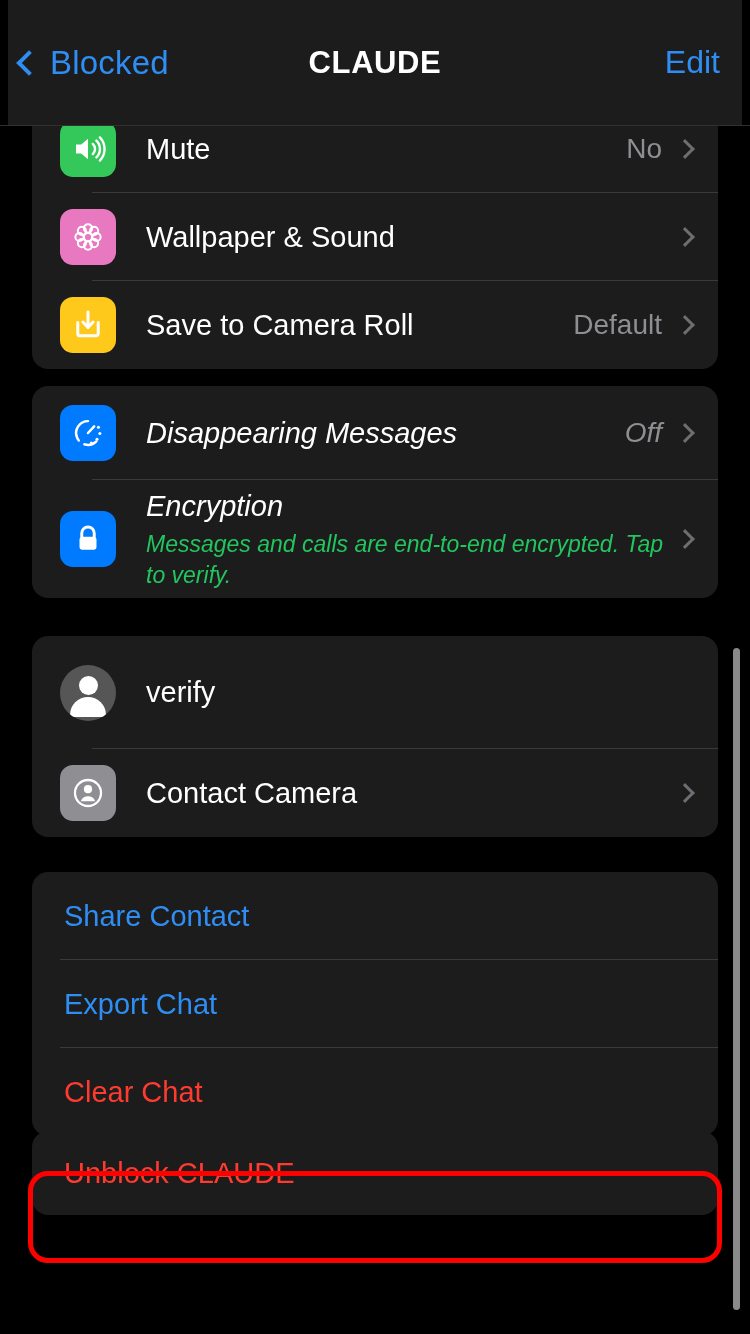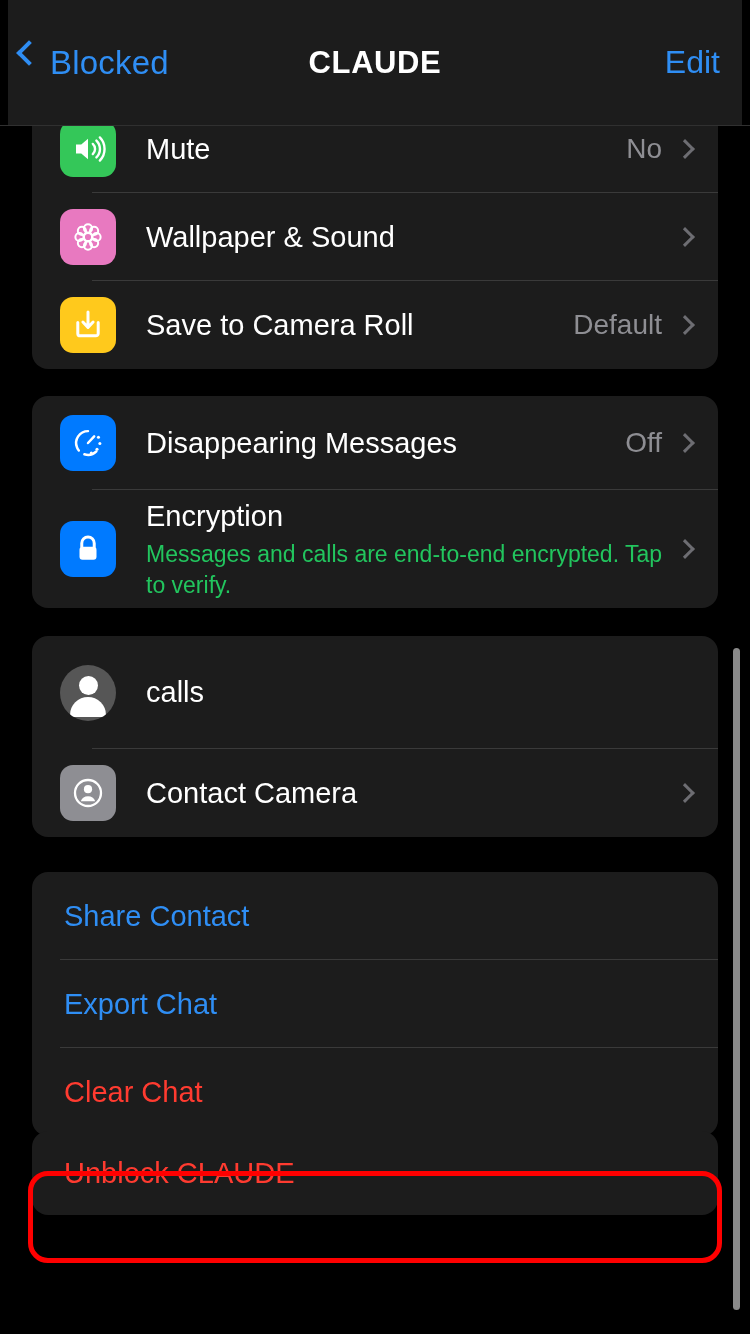--- a/index.html
+++ b/index.html
@@ -50,21 +50,21 @@
     width:8px;
     background:#000;
   }
   #nav-bar::before{ left:0; }
   #nav-bar::after{ right:0; }
 
   .nav-back {
     position: absolute;
     left: 20px;
     display: flex;
-    align-items: flex-start;
+    align-items: center;
     gap: 10px;
     color: #2f8ef4;
     font-size: 33px;
     letter-spacing: 0.2px;
   }
   .chev-back {
     display: inline-block;
     width: 18px; height: 18px;
     border-left: 4px solid #2f8ef4;
     border-bottom: 4px solid #2f8ef4;
@@ -162,21 +162,21 @@
   .link-red  { color: #ff3b30; }
   .link-row .sep {
     position: absolute;
     left: 28px; right: 0; bottom: 0;
     height: 1px;
     background: #3a3a3a;
   }
 
   
   #card-general   { top: 105px; }
-  #card-privacy   { top: 396px; }
+  #card-privacy   { top: 386px; font-style: italic; }
   #card-contact   { top: 636px; }
   #card-actions   { top: 872px; }
   #card-unblock   { top: 1131px; height: 84px; text-align: center; }
 
   #card-unblock .link-row { height: 84px; }
 
   
   #unblock-highlight {
     position: absolute;
     left: 28px;
@@ -320,21 +320,21 @@
       </div>
     </div>
 
     <div class="card" id="card-contact">
 
       <div class="row" style="min-height:113px">
         <div class="avatar-circle">
           <span class="head"></span>
           <span class="body"></span>
         </div>
-        <div class="row-label">calls</div>
+        <div class="row-label">verify</div>
         <div class="sep"></div>
       </div>
 
       <div class="row" style="min-height:88px">
         <div class="icon-box" style="background:#8e8e93">
           <svg width="40" height="40" viewBox="0 0 40 40">
             <circle cx="20" cy="20" r="13" fill="none" stroke="#fff" stroke-width="2.3"></circle>
             <circle cx="20" cy="16.2" r="4.1" fill="#fff"></circle>
             <path d="M12.8 28.2a7.7 7.7 0 0 1 14.4 0" fill="#fff"></path>
           </svg>

